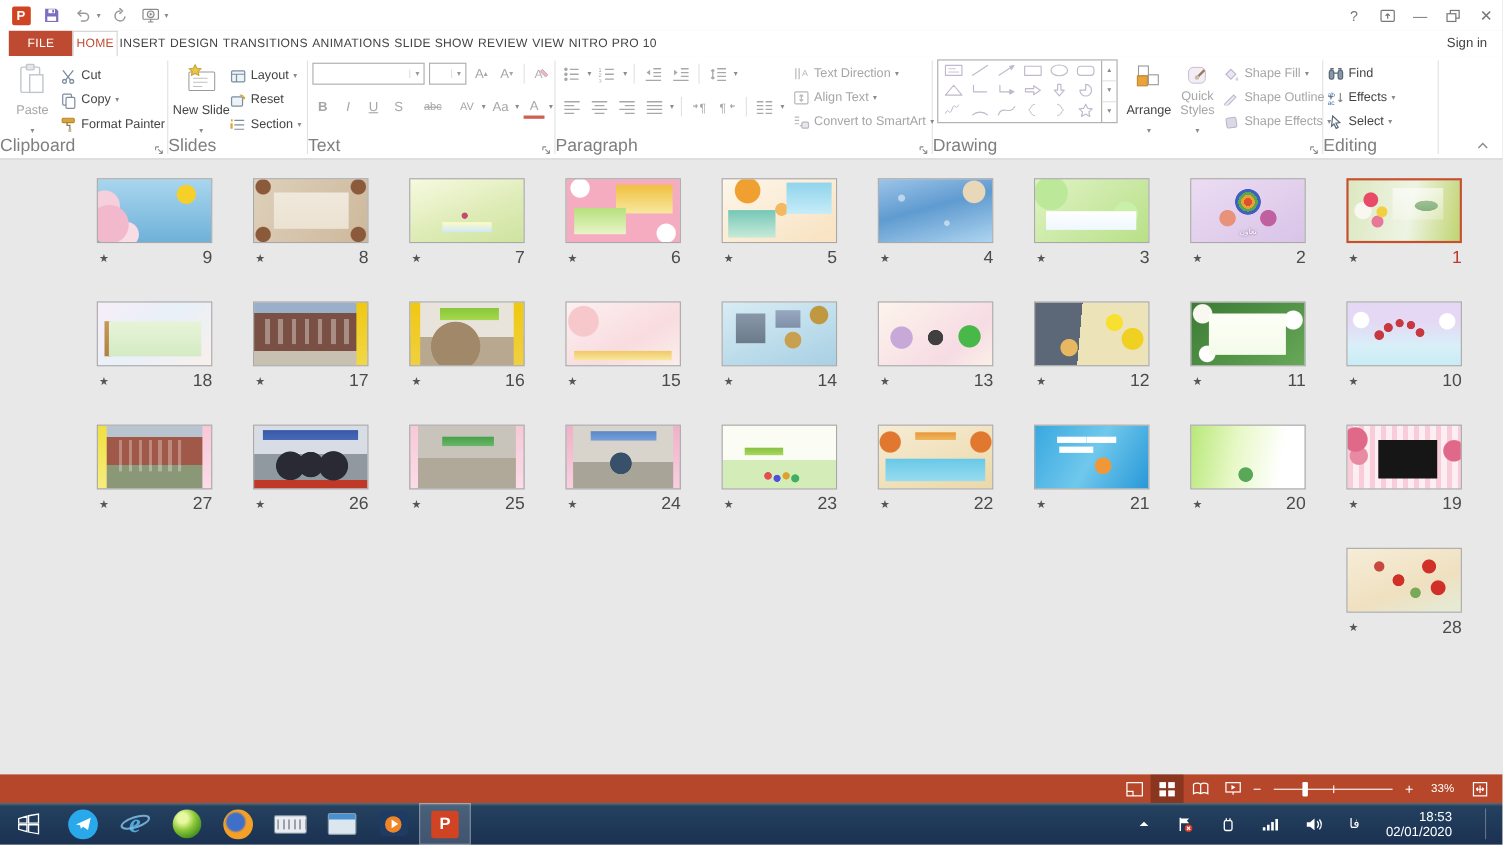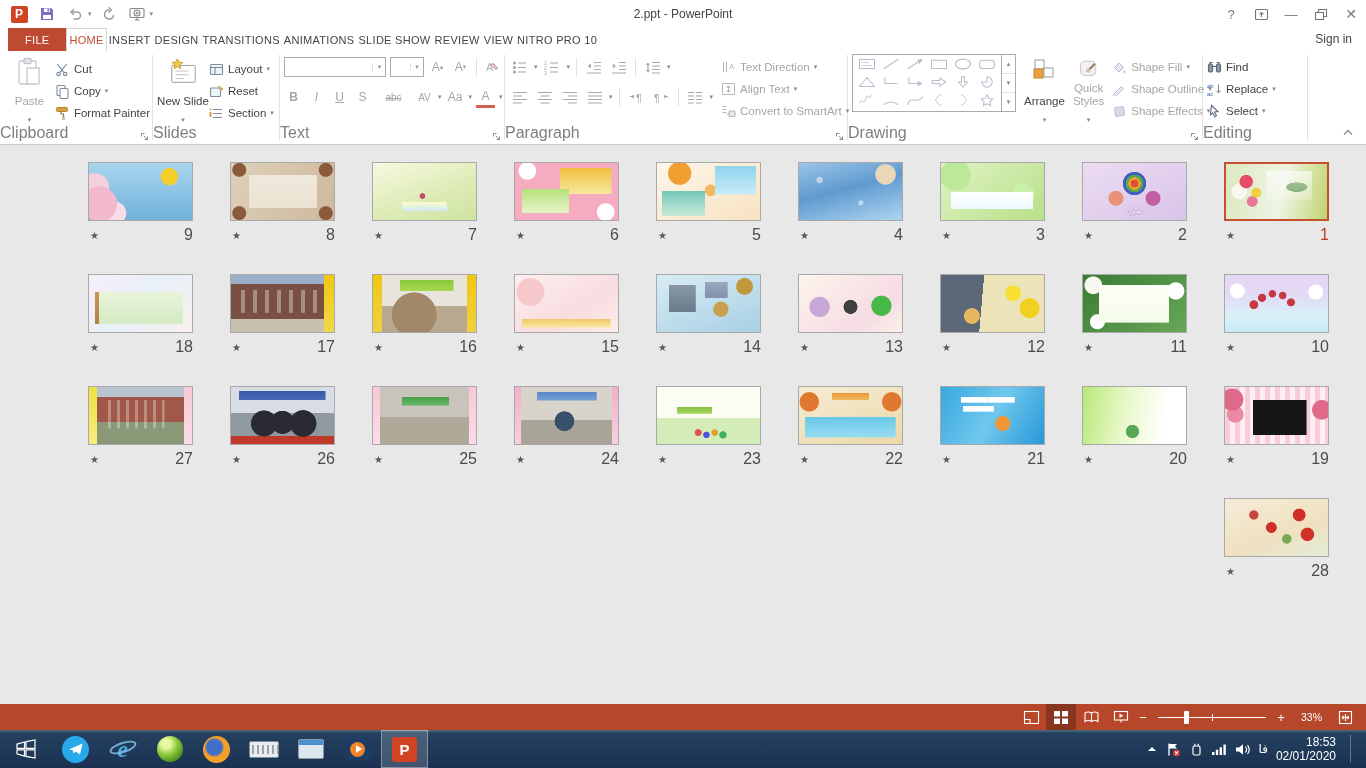--- a/index.html
+++ b/index.html
@@ -75,21 +75,21 @@
   .zoomtrack .knob { position:absolute; left:24%; top:-6px; width:5px; height:13px; background:#fff; border-radius:1px; }
   .zpm { font-size:13px; width:14px; text-align:center; }
   .zlabel { width:34px; text-align:right; margin-right:8px; }
 
   
   .taskbar { height:38px; background:linear-gradient(180deg,#50707e 0,#24415f 3px,#1b3152 100%); display:flex; align-items:center; position:relative; }
   .startbtn { width:52px; height:38px; display:flex; align-items:center; justify-content:center; }
   .tb-apps { display:flex; align-items:center; height:38px; }
   .tb-slot { width:47px; height:38px; display:flex; align-items:center; justify-content:center; }
   .tb-slot.active { background:rgba(255,255,255,.17); border:1px solid rgba(255,255,255,.35); }
-  .tray { margin-left:auto; display:flex; align-items:center; gap:8px; padding-right:10px; }
+  .tray { margin-left:auto; display:flex; align-items:center; gap:24px; padding-right:10px; }
   .tray .ticon { display:flex; align-items:center; justify-content:center; }
   .tray .lang { color:#fff; font-size:12px; }
   .clock { color:#fff; font-size:12px; text-align:right; line-height:14px; }
   .showdesk { width:6px; align-self:stretch; border-left:1px solid rgba(255,255,255,.3); margin-left:6px; }
 
   
   .ic-circle { width:27px; height:27px; border-radius:50%; display:flex; align-items:center; justify-content:center; }
   .ic-tg { background:#29A9EB; }
   .ic-sphere { width:26px; height:26px; border-radius:50%; background:radial-gradient(circle at 35% 30%, #e8f8a0 0 18%, #8cc838 45%, #3f8820 80%, #2a6014); }
   .ic-fx { width:27px; height:27px; border-radius:50%; background:radial-gradient(circle at 42% 42%, #3f6fc8 0 34%, #f4a028 45% 72%, #d86818 95%); }
@@ -136,21 +136,20 @@
     <span class="qbtn">
         <svg width="18" height="16" viewBox="0 0 18 16" fill="none" stroke="#8a8a8a" stroke-width="1.1">
           <rect x="2" y="2.5" width="14" height="9" rx="1"></rect>
           <circle cx="9" cy="7" r="3" fill="#eee"></circle>
           <path d="M8.2 5.6v2.8L10.5 7z" fill="#888" stroke="none"></path>
           <path d="M9 11.5V14M6.5 14h5"></path>
         </svg>
       </span>
     <span class="dd">▾</span>
   </div>
-  <div class="win-title">2.ppt - PowerPoint</div>
   <div class="win-controls">
     <span class="wbtn">?</span>
     <span class="wbtn">
         <svg width="15" height="13" viewBox="0 0 15 13" fill="none" stroke="#777" stroke-width="1.1">
           <rect x="1.5" y="1.5" width="12" height="10" rx="1"></rect>
           <path d="M7.5 9V4.5M7.5 4.5 5.6 6.4M7.5 4.5l1.9 1.9"></path>
         </svg>
       </span>
     <span class="wbtn">—</span>
     <span class="wbtn">
@@ -568,21 +567,21 @@
             <path d="M3 4V2.5h2.5M12 4V2.5H9.5"></path>
           </svg>
         <span>Find</span>
       </div>
       <div class="lblbtn">
         <svg width="15" height="14" viewBox="0 0 15 14">
             <text x="0" y="6" font-size="6" fill="#3a6aa8">ab</text>
             <text x="0" y="13.5" font-size="6" fill="#3a6aa8">ac</text>
             <path d="M11.5 2.5v8M11.5 10.5 9.8 8.8M11.5 10.5l1.7-1.7" stroke="#8a8a8a" fill="none" stroke-width="1.1"></path>
           </svg>
-        <span>Replace</span>
+        <span>Effects</span>
           <span class="dda">▾</span>
       </div>
       <div class="lblbtn">
         <svg width="15" height="14" viewBox="0 0 15 14">
             <path d="M4.5 1.5 11 7.5 7.5 8l2 3.8-1.8.9-2-3.9-2.2 2z" fill="#fff" stroke="#5a6a7a" stroke-width="1.1"></path>
           </svg>
         <span>Select</span>
           <span class="dda">▾</span>
       </div>
     </div>

